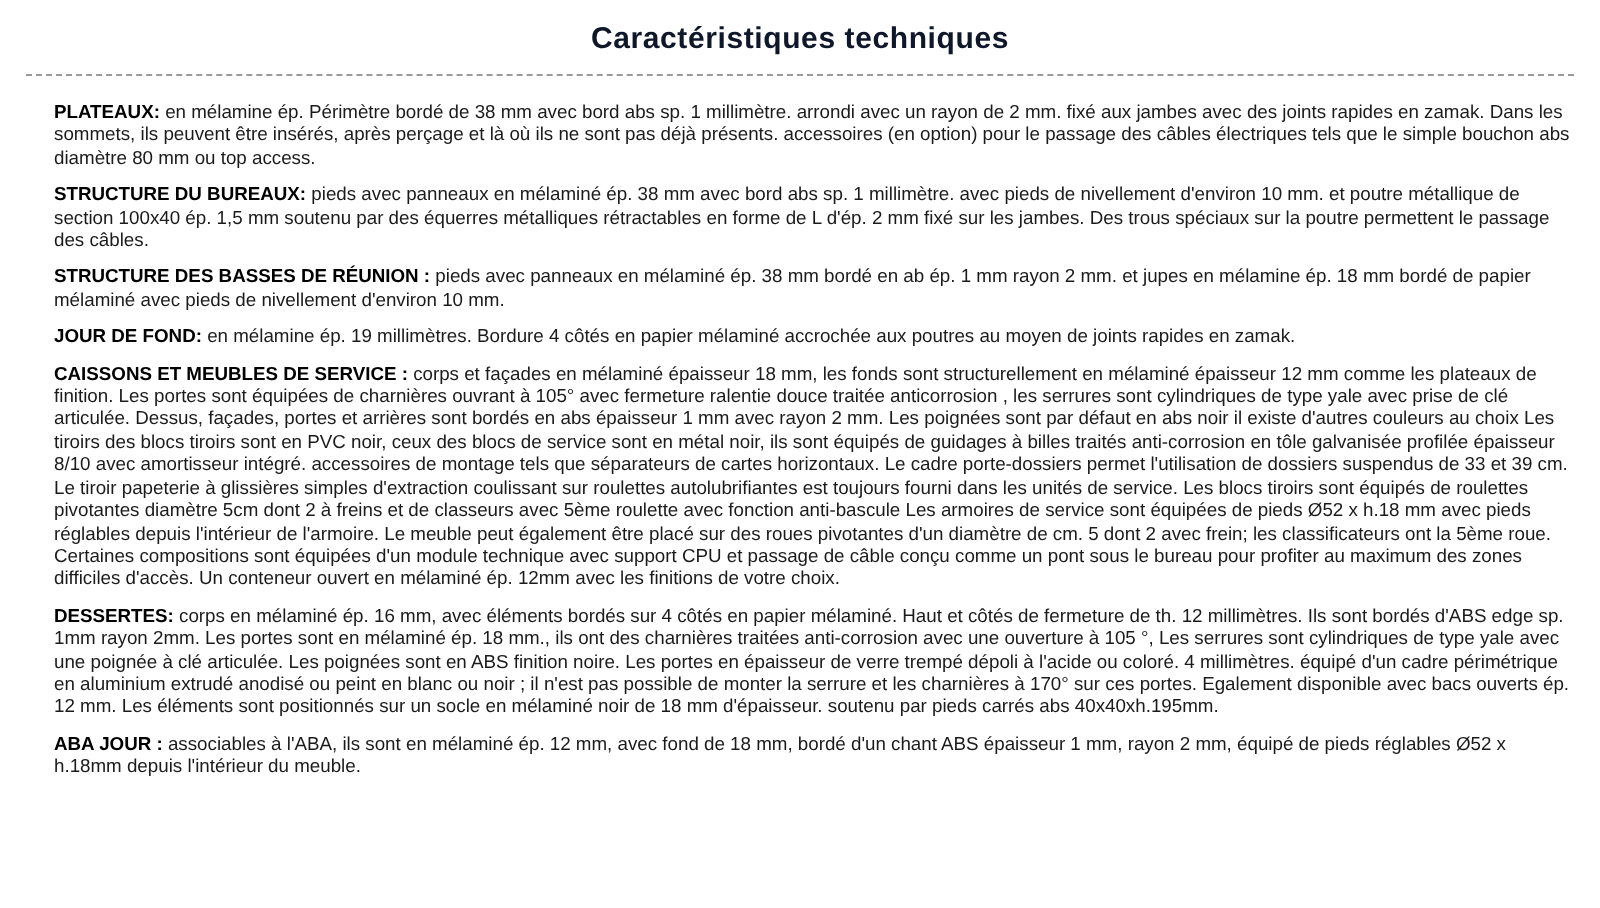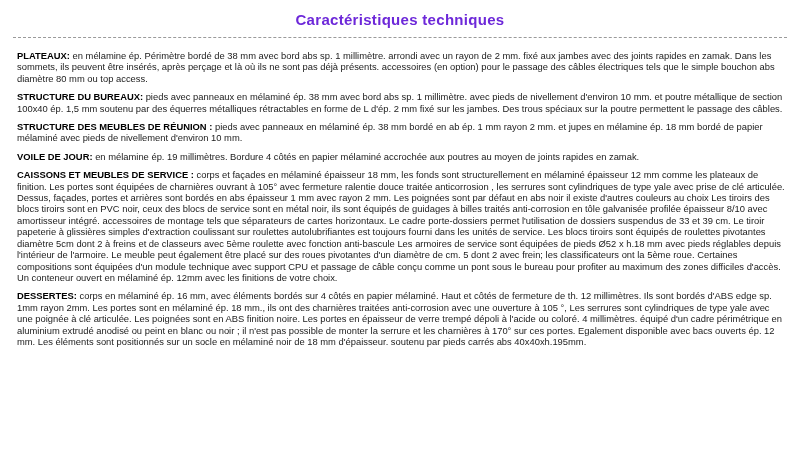--- a/index.html
+++ b/index.html
@@ -15,34 +15,34 @@
     box-sizing: border-box;
     padding: 9px 13px 0 13px;
     font-family: "Liberation Sans", "DejaVu Sans", sans-serif;
     color: #1b1b1b;
     overflow: hidden;
   }
   .title {
     text-align: center;
     font-size: 15px;
     font-weight: bold;
-    color: #6d28d9;
+    color: #0f172a;
     letter-spacing: 0.3px;
     margin: 2px 0 9px 0;
   }
   .divider {
     border: none;
     border-top: 1px dashed #9a9a9a;
     height: 0;
     margin: 0 0 12px 0;
   }
   .content p {
     font-size: 9.4px;
     line-height: 11.4px;
-    margin: 0 0 7px 4px;
+    margin: 0 0 7px 14px;
     text-align: left;
     color: #1b1b1b;
   }
   .content .label {
     font-weight: bold;
     color: #000000;
   }
 </style>
 </head>
 <body>
@@ -52,24 +52,25 @@
   <h1 class="title">Caractéristiques techniques</h1>
 
   <hr class="divider">
 
   <div class="content">
 
     <p><span class="label">PLATEAUX:</span> <span>en mélamine ép. Périmètre bordé de 38 mm avec bord abs sp. 1 millimètre. arrondi avec un rayon de 2 mm. fixé aux jambes avec des joints rapides en zamak. Dans les sommets, ils peuvent être insérés, après perçage et là où ils ne sont pas déjà présents. accessoires (en option) pour le passage des câbles électriques tels que le simple bouchon abs diamètre 80 mm ou top access.</span></p>
 
     <p><span class="label">STRUCTURE DU BUREAUX:</span> <span>pieds avec panneaux en mélaminé ép. 38 mm avec bord abs sp. 1 millimètre. avec pieds de nivellement d'environ 10 mm. et poutre métallique de section 100x40 ép. 1,5 mm soutenu par des équerres métalliques rétractables en forme de L d'ép. 2 mm fixé sur les jambes. Des trous spéciaux sur la poutre permettent le passage des câbles.</span></p>
 
-    <p><span class="label">STRUCTURE DES MEUBLES DE RÉUNION :</span> <span>pieds avec panneaux en mélaminé ép. 38 mm bordé en ab ép. 1 mm rayon 2 mm. et jupes en mélamine ép. 18 mm bordé de papier mélaminé avec pieds de nivellement d'environ 10 mm.</span></p>
+    <p><span class="label">STRUCTURE DES BASSES DE RÉUNION :</span> <span>pieds avec panneaux en mélaminé ép. 38 mm bordé en ab ép. 1 mm rayon 2 mm. et jupes en mélamine ép. 18 mm bordé de papier mélaminé avec pieds de nivellement d'environ 10 mm.</span></p>
 
-    <p><span class="label">VOILE DE JOUR:</span> <span>en mélamine ép. 19 millimètres. Bordure 4 côtés en papier mélaminé accrochée aux poutres au moyen de joints rapides en zamak.</span></p>
+    <p><span class="label">JOUR DE FOND:</span> <span>en mélamine ép. 19 millimètres. Bordure 4 côtés en papier mélaminé accrochée aux poutres au moyen de joints rapides en zamak.</span></p>
 
 
     <p><span class="label">CAISSONS ET MEUBLES DE SERVICE :</span> <span>corps et façades en mélaminé épaisseur 18 mm, les fonds sont structurellement en mélaminé épaisseur 12 mm comme les plateaux de finition. Les portes sont équipées de charnières ouvrant à 105° avec fermeture ralentie douce traitée anticorrosion , les serrures sont cylindriques de type yale avec prise de clé articulée. Dessus, façades, portes et arrières sont bordés en abs épaisseur 1 mm avec rayon 2 mm. Les poignées sont par défaut en abs noir il existe d'autres couleurs au choix Les tiroirs des blocs tiroirs sont en PVC noir, ceux des blocs de service sont en métal noir, ils sont équipés de guidages à billes traités anti-corrosion en tôle galvanisée profilée épaisseur 8/10 avec amortisseur intégré. accessoires de montage tels que séparateurs de cartes horizontaux. Le cadre porte-dossiers permet l'utilisation de dossiers suspendus de 33 et 39 cm. Le tiroir papeterie à glissières simples d'extraction coulissant sur roulettes autolubrifiantes est toujours fourni dans les unités de service. Les blocs tiroirs sont équipés de roulettes pivotantes diamètre 5cm dont 2 à freins et de classeurs avec 5ème roulette avec fonction anti-bascule Les armoires de service sont équipées de pieds Ø52 x h.18 mm avec pieds réglables depuis l'intérieur de l'armoire. Le meuble peut également être placé sur des roues pivotantes d'un diamètre de cm. 5 dont 2 avec frein; les classificateurs ont la 5ème roue. Certaines compositions sont équipées d'un module technique avec support CPU et passage de câble conçu comme un pont sous le bureau pour profiter au maximum des zones difficiles d'accès. Un conteneur ouvert en mélaminé ép. 12mm avec les finitions de votre choix.</span></p>
 
     <p><span class="label">DESSERTES:</span> <span>corps en mélaminé ép. 16 mm, avec éléments bordés sur 4 côtés en papier mélaminé. Haut et côtés de fermeture de th. 12 millimètres. Ils sont bordés d'ABS edge sp. 1mm rayon 2mm. Les portes sont en mélaminé ép. 18 mm., ils ont des charnières traitées anti-corrosion avec une ouverture à 105 °, Les serrures sont cylindriques de type yale avec une poignée à clé articulée. Les poignées sont en ABS finition noire. Les portes en épaisseur de verre trempé dépoli à l'acide ou coloré. 4 millimètres. équipé d'un cadre périmétrique en aluminium extrudé anodisé ou peint en blanc ou noir ; il n'est pas possible de monter la serrure et les charnières à 170° sur ces portes. Egalement disponible avec bacs ouverts ép. 12 mm. Les éléments sont positionnés sur un socle en mélaminé noir de 18 mm d'épaisseur. soutenu par pieds carrés abs 40x40xh.195mm.</span></p>
 
+    <p><span class="label">ABA JOUR :</span> <span>associables à l'ABA, ils sont en mélaminé ép. 12 mm, avec fond de 18 mm, bordé d'un chant ABS épaisseur 1 mm, rayon 2 mm, équipé de pieds réglables Ø52 x h.18mm depuis l'intérieur du meuble.</span></p>
 
   </div>
 </div>
 
 </body></html>

